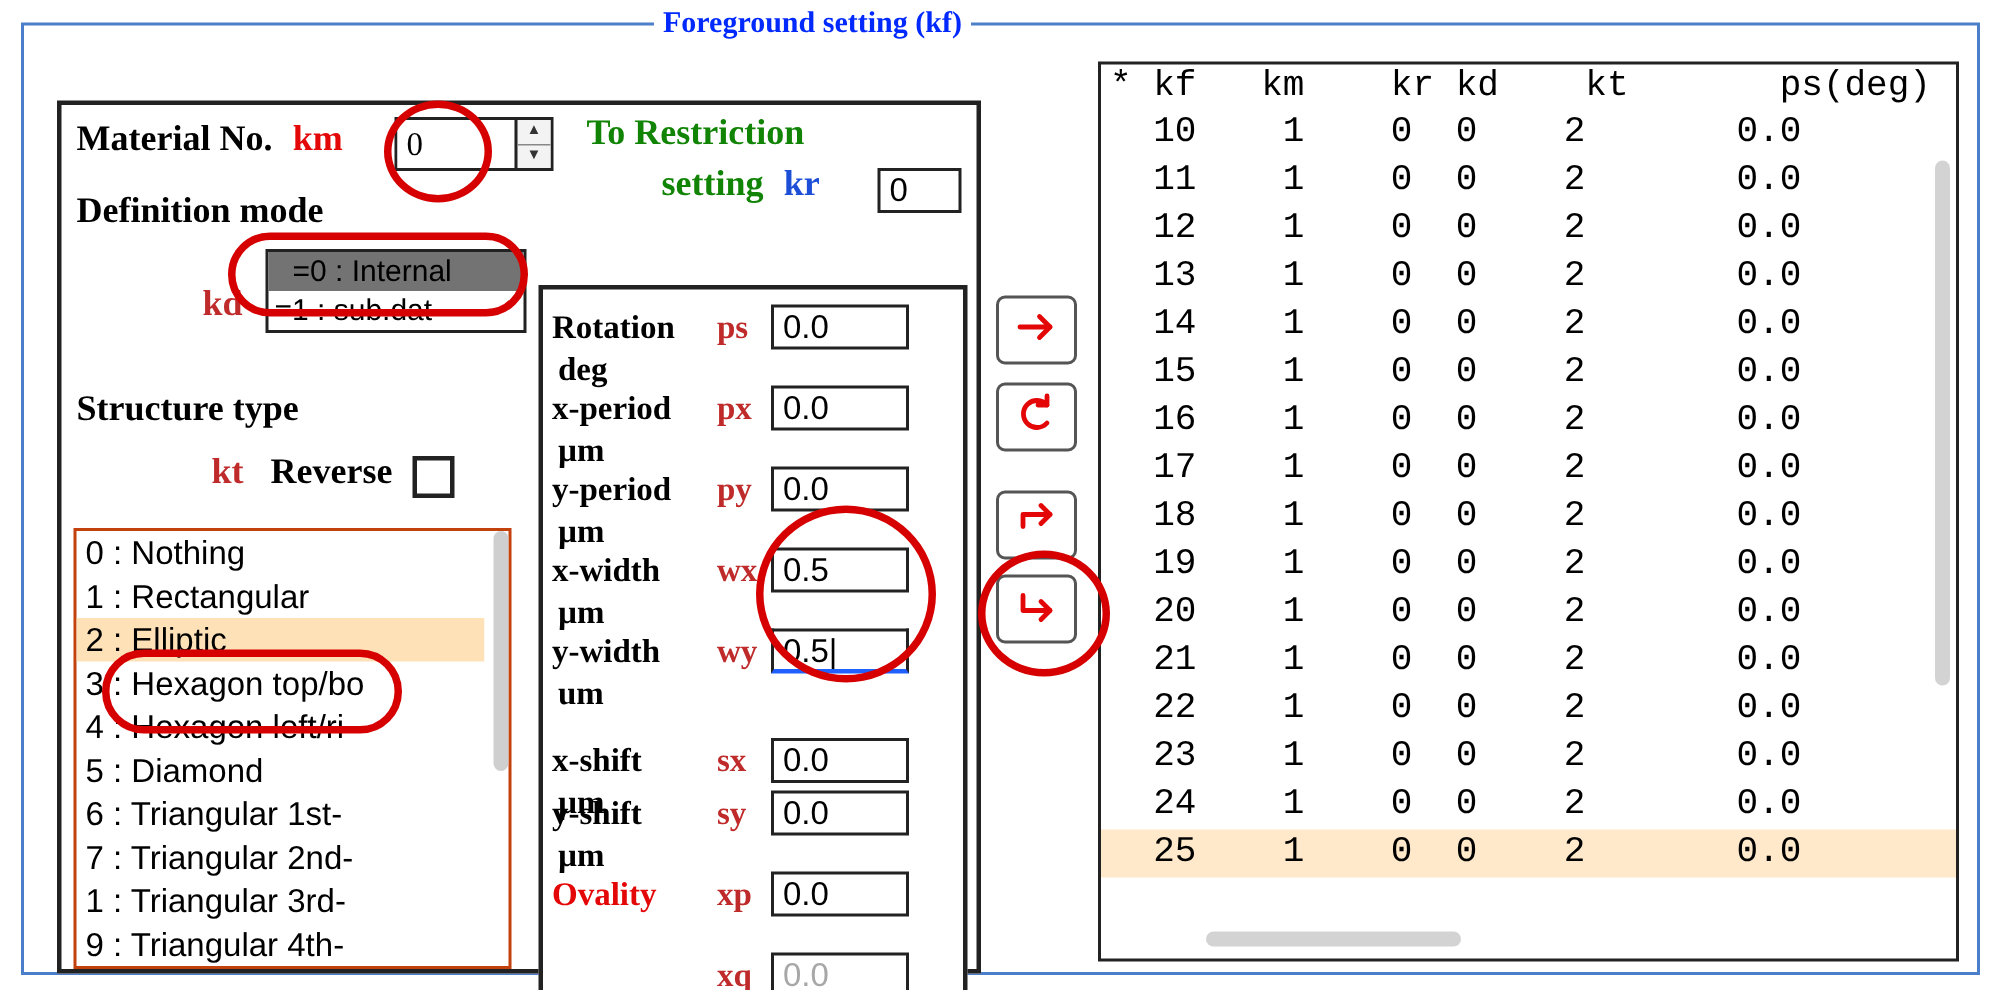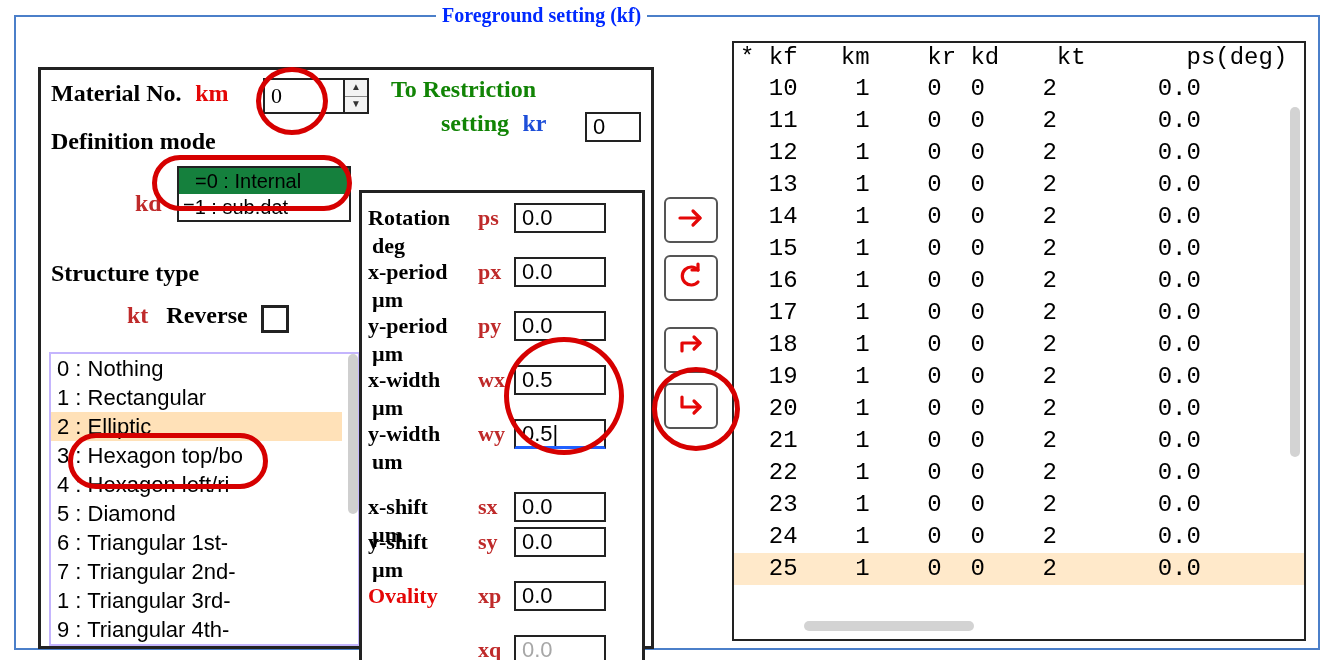--- a/index.html
+++ b/index.html
@@ -96,32 +96,31 @@
     width: 170px;
   }
   .kd-item {
     font-family: Arial, sans-serif;
     font-size: 20px;
     padding: 0 4px;
     white-space: nowrap;
     line-height: 26px;
     cursor: pointer;
   }
-  .kd-item.sel { background: #15803d; padding-left: 16px; }
+  .kd-item.sel { background: #737373; padding-left: 16px; }
 
   
   .kt-list {
     position: absolute;
     left: 8px;
     top: 282px;
     width: 288px;
     height: 290px;
-    border: 2px solid #c4b5fd;
+    border: 2px solid #c2410c;
     overflow: hidden;
-    padding-left: 19px;
   }
   .kt-inner {
     position: absolute;
     left: 0; top: 0; right: 16px; bottom: 0;
     overflow: hidden;
   }
   .kt-item {
     font-family: Arial, sans-serif;
     font-size: 22px;
     padding: 0 6px;
@@ -314,21 +313,21 @@
       <span class="lbl dimred">kd</span>
     </div>
     <div class="pl-abs kd-list" id="kd-list" style="left:136px; top:96px;">
           <div class="kd-item sel">=0 : Internal</div>
           <div class="kd-item">=1 : sub.dat</div>
         </div>
 
     <div class="pl-abs" style="left:10px; top:190px;">
       <span class="lbl bold">Structure type</span>
     </div>
-    <div class="pl-abs" style="left:86px; top:232px;">
+    <div class="pl-abs" style="left:100px; top:232px;">
       <span class="lbl dimred">kt</span>
       &nbsp;&nbsp;
       <span class="lbl bold">Reverse</span>
       &nbsp;
       <span class="chk"></span>
     </div>
 
     <div class="kt-list">
       <div class="kt-inner" id="kt-list">
             <div class="kt-item">0 : Nothing</div>

